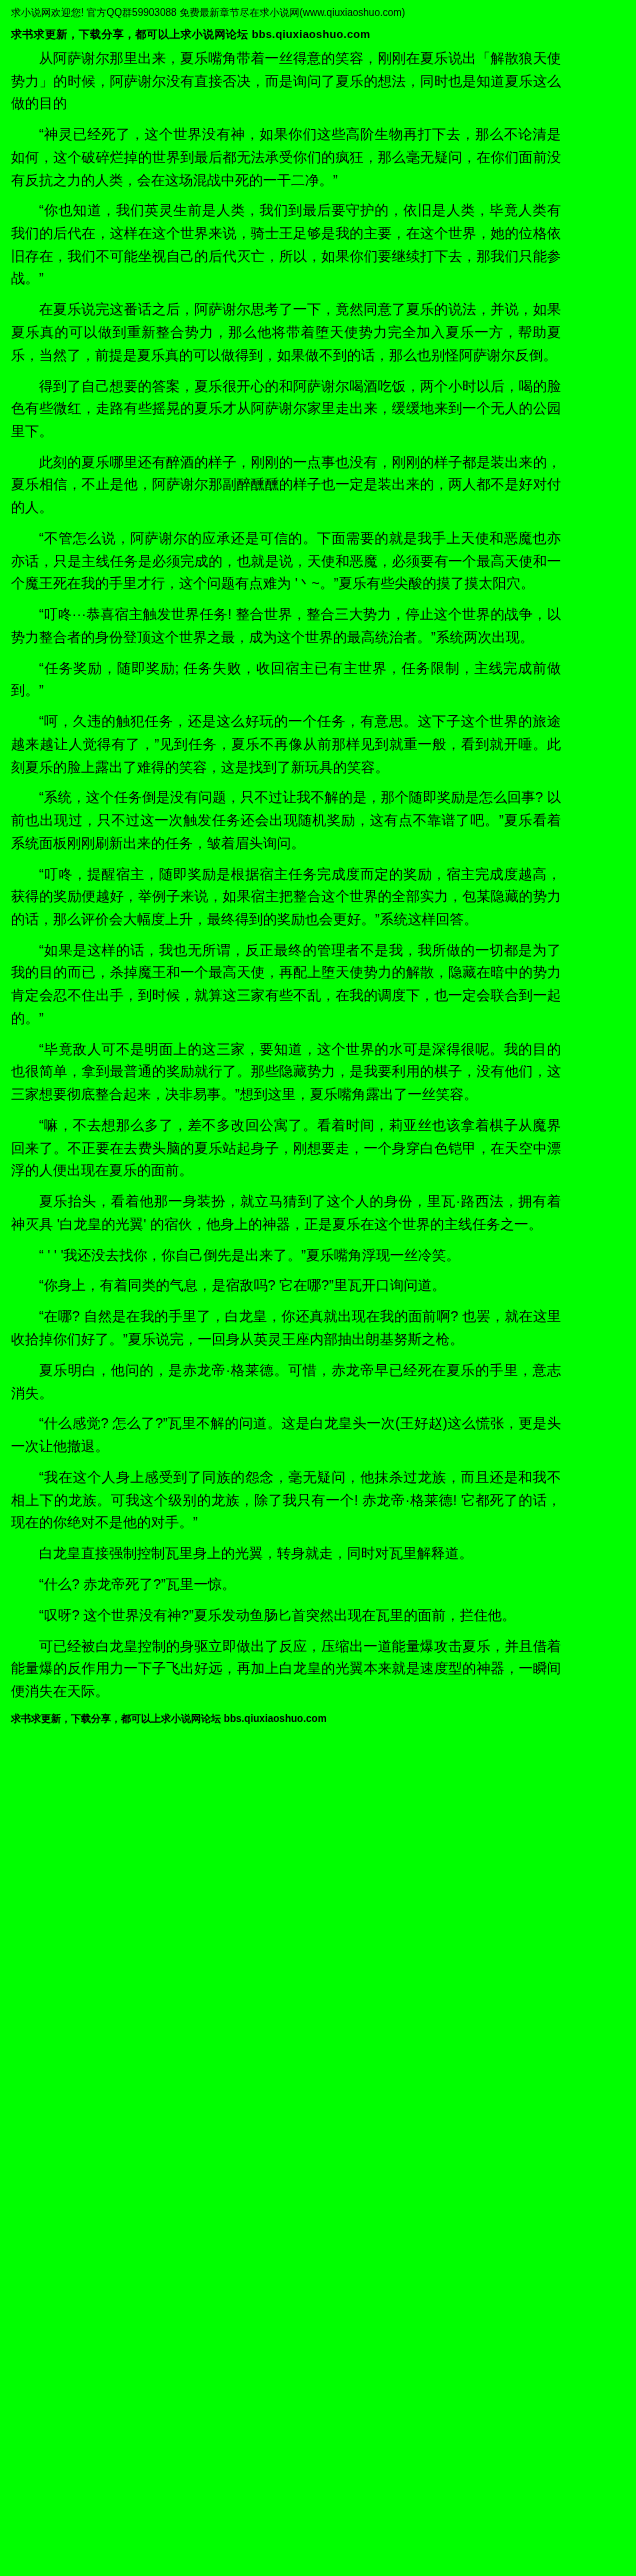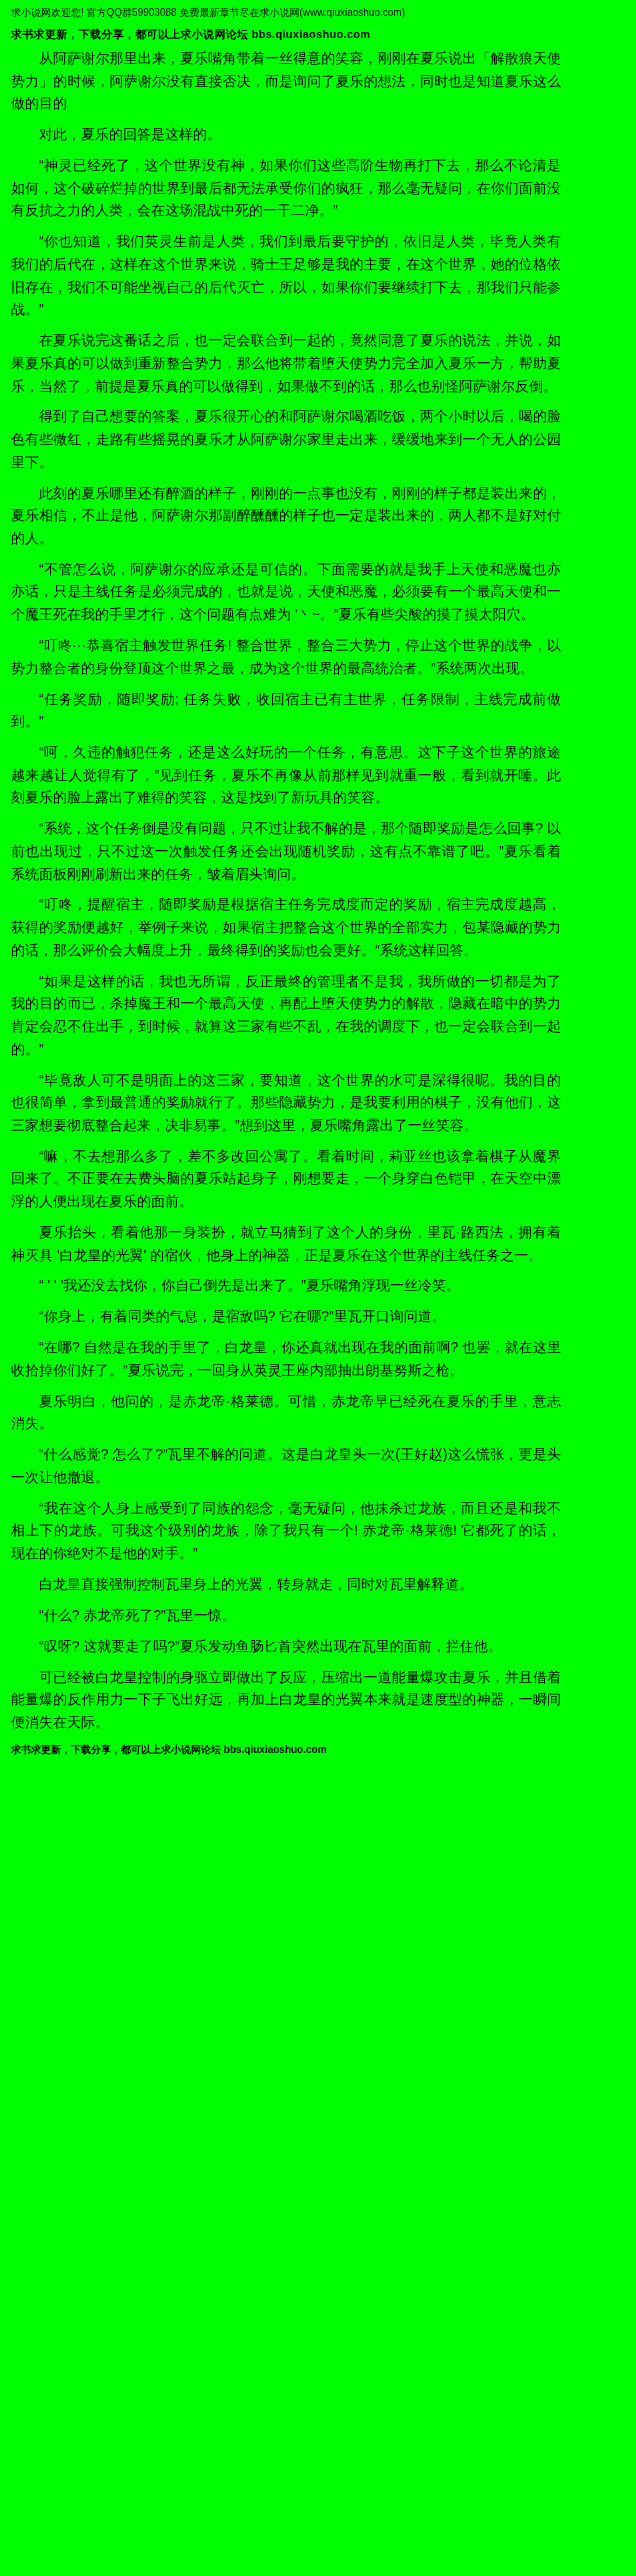--- a/index.html
+++ b/index.html
@@ -53,44 +53,43 @@
 <body>
 
 <div class="page">
 
   <div class="topline">求小说网欢迎您!  官方QQ群59903088  免费最新章节尽在求小说网(www.qiuxiaoshuo.com)</div>
 
   <div class="headerline">求书求更新，下载分享，都可以上求小说网论坛  bbs.qiuxiaoshuo.com</div>
 
   <div class="body-text">
     <p>从阿萨谢尔那里出来，夏乐嘴角带着一丝得意的笑容，刚刚在夏乐说出「解散狼天使势力」的时候，阿萨谢尔没有直接否决，而是询问了夏乐的想法，同时也是知道夏乐这么做的目的</p>
-    <p>对此，夏乐的回答是这样的。</p>
     <p>“神灵已经死了，这个世界没有神，如果你们这些高阶生物再打下去，那么不论清是如何，这个破碎烂掉的世界到最后都无法承受你们的疯狂，那么毫无疑问，在你们面前没有反抗之力的人类，会在这场混战中死的一干二净。”</p>
     <p>“你也知道，我们英灵生前是人类，我们到最后要守护的，依旧是人类，毕竟人类有我们的后代在，这样在这个世界来说，骑士王足够是我的主要，在这个世界，她的位格依旧存在，我们不可能坐视自己的后代灭亡，所以，如果你们要继续打下去，那我们只能参战。”</p>
-    <p>在夏乐说完这番话之后，也一定会联合到一起的，竟然同意了夏乐的说法，并说，如果夏乐真的可以做到重新整合势力，那么他将带着堕天使势力完全加入夏乐一方，帮助夏乐，当然了，前提是夏乐真的可以做得到，如果做不到的话，那么也别怪阿萨谢尔反倒。</p>
+    <p>在夏乐说完这番话之后，阿萨谢尔思考了一下，竟然同意了夏乐的说法，并说，如果夏乐真的可以做到重新整合势力，那么他将带着堕天使势力完全加入夏乐一方，帮助夏乐，当然了，前提是夏乐真的可以做得到，如果做不到的话，那么也别怪阿萨谢尔反倒。</p>
     <p>得到了自己想要的答案，夏乐很开心的和阿萨谢尔喝酒吃饭，两个小时以后，喝的脸色有些微红，走路有些摇晃的夏乐才从阿萨谢尔家里走出来，缓缓地来到一个无人的公园里下。</p>
     <p>此刻的夏乐哪里还有醉酒的样子，刚刚的一点事也没有，刚刚的样子都是装出来的，夏乐相信，不止是他，阿萨谢尔那副醉醺醺的样子也一定是装出来的，两人都不是好对付的人。</p>
     <p>“不管怎么说，阿萨谢尔的应承还是可信的。下面需要的就是我手上天使和恶魔也亦亦话，只是主线任务是必须完成的，也就是说，天使和恶魔，必须要有一个最高天使和一个魔王死在我的手里才行，这个问题有点难为 '丶~。”夏乐有些尖酸的摸了摸太阳穴。</p>
     <p>“叮咚···恭喜宿主触发世界任务! 整合世界，整合三大势力，停止这个世界的战争，以势力整合者的身份登顶这个世界之最，成为这个世界的最高统治者。”系统两次出现。</p>
     <p>“任务奖励，随即奖励; 任务失败，收回宿主已有主世界，任务限制，主线完成前做到。”</p>
     <p>“呵，久违的触犯任务，还是这么好玩的一个任务，有意思。这下子这个世界的旅途越来越让人觉得有了，”见到任务，夏乐不再像从前那样见到就重一般，看到就开唾。此刻夏乐的脸上露出了难得的笑容，这是找到了新玩具的笑容。</p>
     <p>“系统，这个任务倒是没有问题，只不过让我不解的是，那个随即奖励是怎么回事? 以前也出现过，只不过这一次触发任务还会出现随机奖励，这有点不靠谱了吧。”夏乐看着系统面板刚刚刷新出来的任务，皱着眉头询问。</p>
     <p>“叮咚，提醒宿主，随即奖励是根据宿主任务完成度而定的奖励，宿主完成度越高，获得的奖励便越好，举例子来说，如果宿主把整合这个世界的全部实力，包某隐藏的势力的话，那么评价会大幅度上升，最终得到的奖励也会更好。”系统这样回答。</p>
     <p>“如果是这样的话，我也无所谓，反正最终的管理者不是我，我所做的一切都是为了我的目的而已，杀掉魔王和一个最高天使，再配上堕天使势力的解散，隐藏在暗中的势力肯定会忍不住出手，到时候，就算这三家有些不乱，在我的调度下，也一定会联合到一起的。”</p>
     <p>“毕竟敌人可不是明面上的这三家，要知道，这个世界的水可是深得很呢。我的目的也很简单，拿到最普通的奖励就行了。那些隐藏势力，是我要利用的棋子，没有他们，这三家想要彻底整合起来，决非易事。”想到这里，夏乐嘴角露出了一丝笑容。</p>
     <p>“嘛，不去想那么多了，差不多改回公寓了。看着时间，莉亚丝也该拿着棋子从魔界回来了。不正要在去费头脑的夏乐站起身子，刚想要走，一个身穿白色铠甲，在天空中漂浮的人便出现在夏乐的面前。</p>
     <p>夏乐抬头，看着他那一身装扮，就立马猜到了这个人的身份，里瓦·路西法，拥有着神灭具 '白龙皇的光翼' 的宿伙，他身上的神器，正是夏乐在这个世界的主线任务之一。</p>
     <p>“ ' ' '我还没去找你，你自己倒先是出来了。”夏乐嘴角浮现一丝冷笑。</p>
     <p>“你身上，有着同类的气息，是宿敌吗? 它在哪?”里瓦开口询问道。</p>
     <p>“在哪? 自然是在我的手里了，白龙皇，你还真就出现在我的面前啊? 也罢，就在这里收拾掉你们好了。”夏乐说完，一回身从英灵王座内部抽出朗基努斯之枪。</p>
     <p>夏乐明白，他问的，是赤龙帝·格莱德。可惜，赤龙帝早已经死在夏乐的手里，意志消失。</p>
     <p>“什么感觉? 怎么了?”瓦里不解的问道。这是白龙皇头一次(王好赵)这么慌张，更是头一次让他撤退。</p>
     <p>“我在这个人身上感受到了同族的怨念，毫无疑问，他抹杀过龙族，而且还是和我不相上下的龙族。可我这个级别的龙族，除了我只有一个! 赤龙帝·格莱德! 它都死了的话，现在的你绝对不是他的对手。”</p>
     <p>白龙皇直接强制控制瓦里身上的光翼，转身就走，同时对瓦里解释道。</p>
     <p>“什么? 赤龙帝死了?”瓦里一惊。</p>
-    <p>“叹呀? 这就要走了吗?”夏乐发动鱼肠匕首突然出现在瓦里的面前，拦住他。</p>
+    <p>“叹呀? 这个世界没有神?”夏乐发动鱼肠匕首突然出现在瓦里的面前，拦住他。</p>
     <p>可已经被白龙皇控制的身驱立即做出了反应，压缩出一道能量爆攻击夏乐，并且借着能量爆的反作用力一下子飞出好远，再加上白龙皇的光翼本来就是速度型的神器，一瞬间便消失在天际。</p>
   </div>
 
   <div class="footerline">求书求更新，下载分享，都可以上求小说网论坛  bbs.qiuxiaoshuo.com</div>
 
 </div>
 
 
 </body></html>

